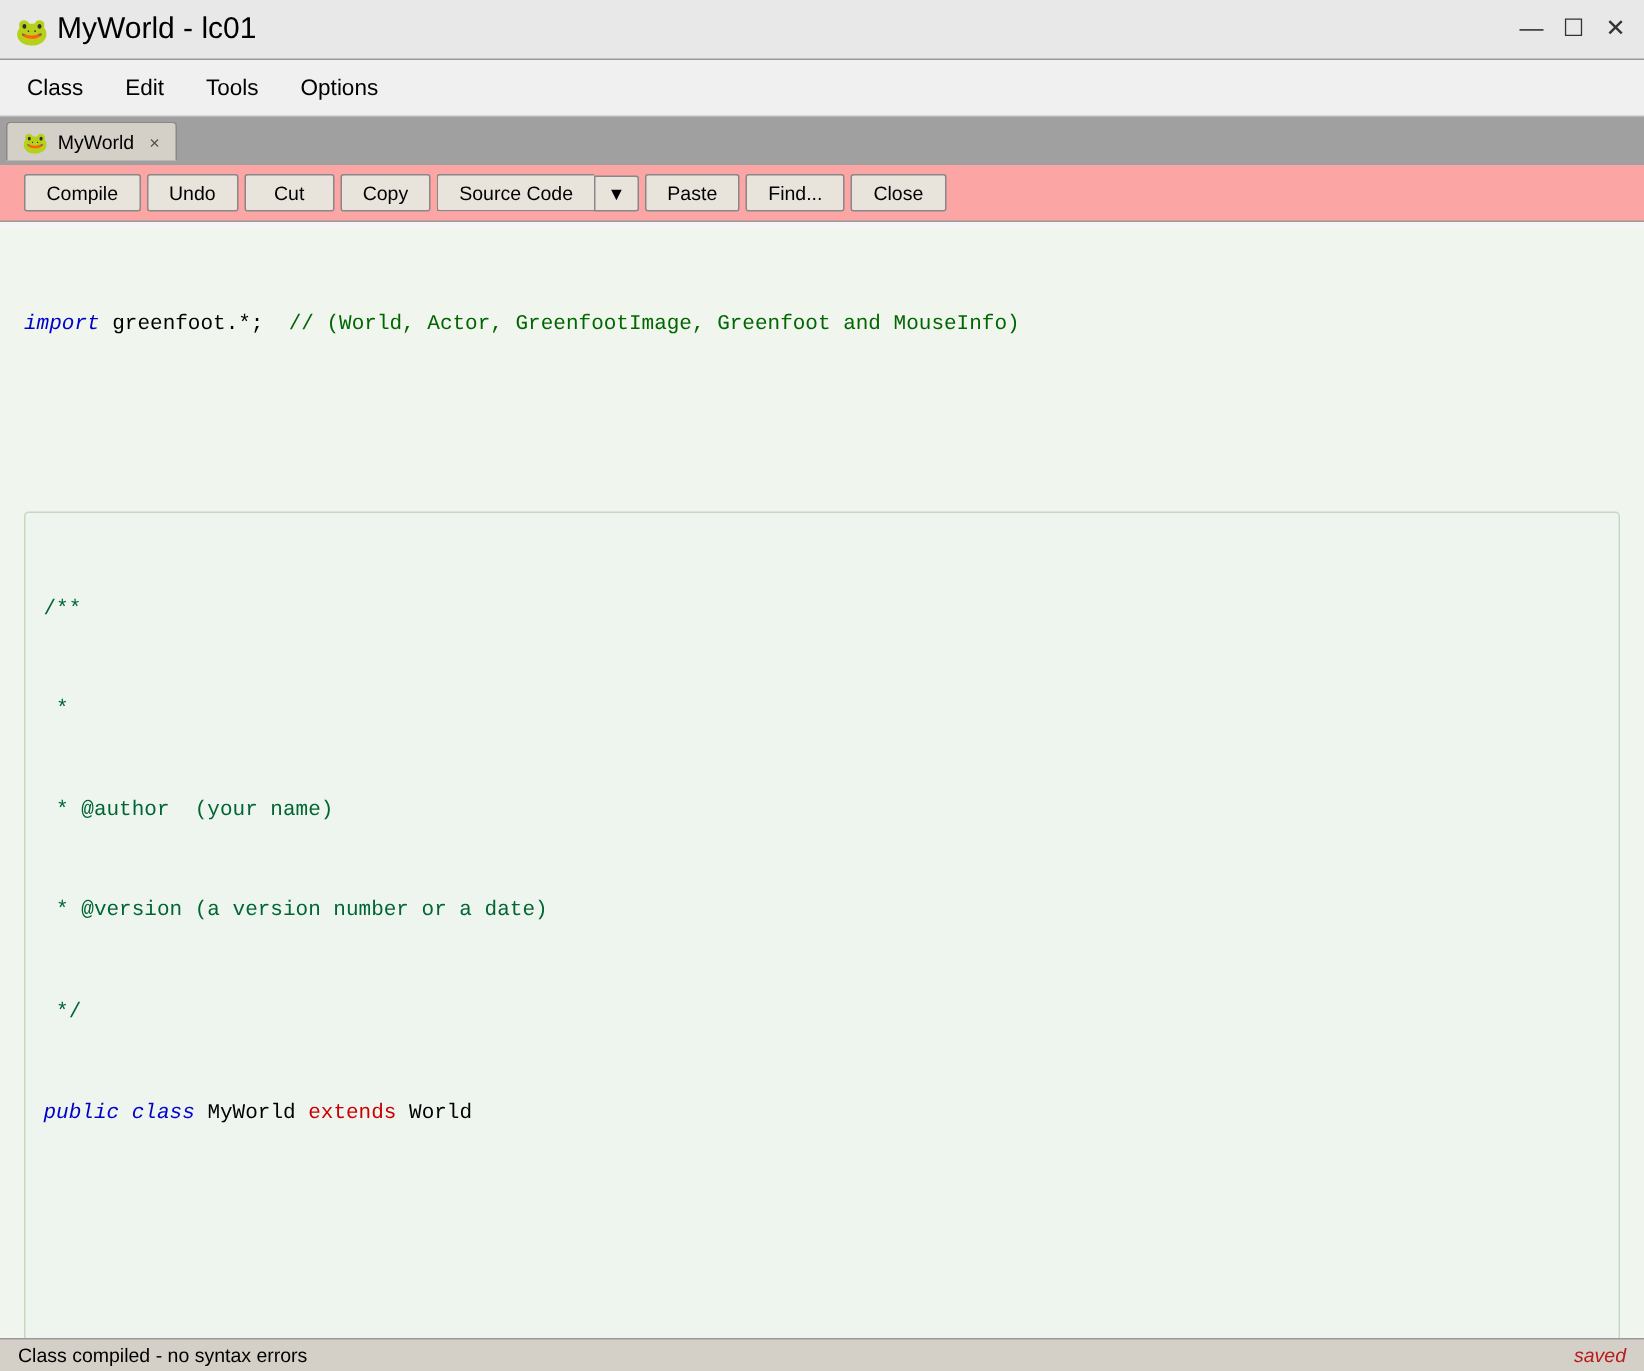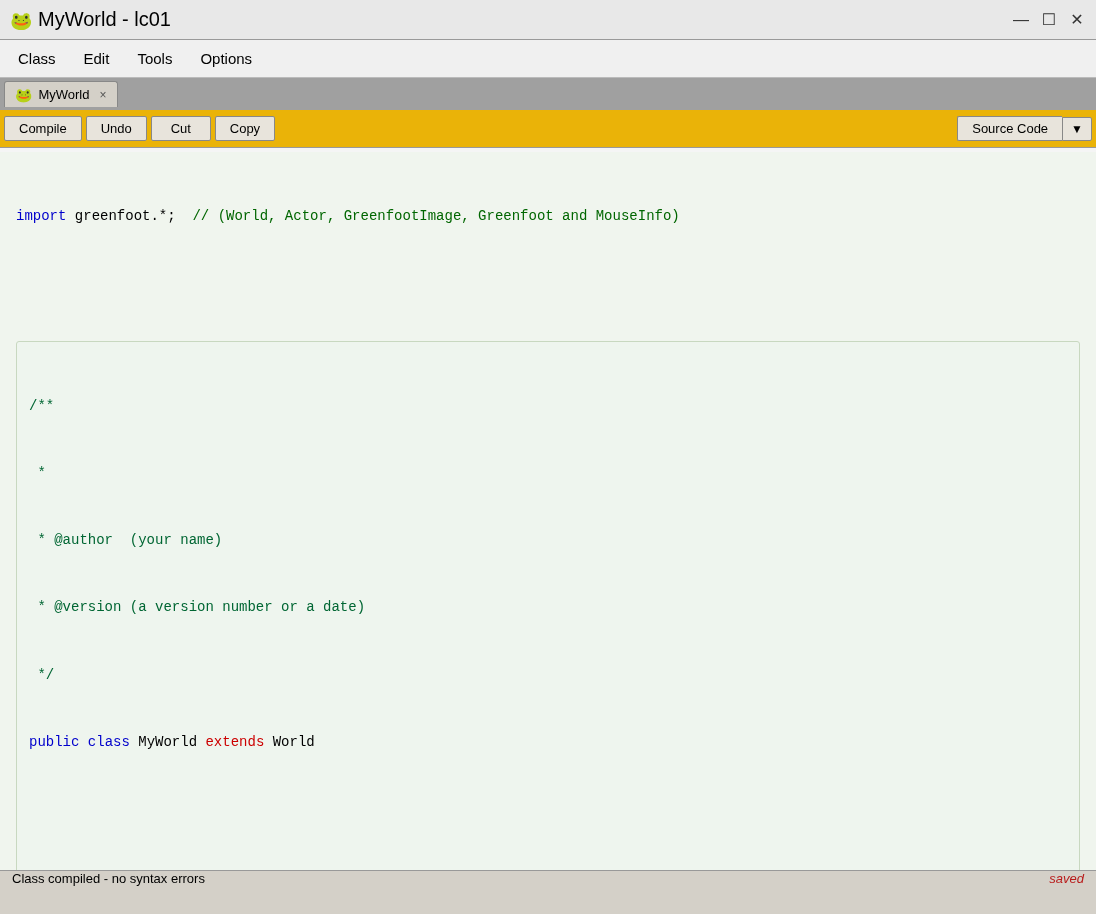--- a/index.html
+++ b/index.html
@@ -98,24 +98,24 @@
     }
     .tab-close {
       font-size: 12px;
       color: #555;
       cursor: pointer;
       margin-left: 4px;
     }
 
     
     #toolbar {
-      background: #eab308;
-      padding: 6px 4px;
-      display: flex;
-      flex-direction: column;
+      background: #fca5a5;
+      padding: 6px 16px;
+      display: flex;
+      flex-direction: row;
       gap: 4px;
       border-bottom: 1px solid #999;
       flex-shrink: 0;
     }
     #toolbar-row1, #toolbar-row2 {
       display: flex;
       gap: 4px;
       align-items: center;
     }
     .toolbar-btn {
@@ -172,31 +172,32 @@
       background: #f0f5ee;
       min-height: 100%;
     }
 
     .line {
       display: block;
       min-height: 1.6em;
     }
 
     
-    .kw-blue { color: #0000cc; font-weight: normal; }
+    .kw-blue { color: #0000cc; font-weight: normal; font-style: italic; }
     .kw-red { color: #cc0000; }
     .comment { color: #006600; }
     .comment-block { color: #006633; }
     .normal { color: #000000; }
 
     
     #status-bar {
       background: #d4d0c8;
-      height: 44px;
-      display: flex;
+      height: 22px;
+      display: flex;
+      align-items: center;
       padding: 0 12px;
       border-top: 1px solid #999;
       flex-shrink: 0;
       justify-content: space-between;
     }
     #status-text {
       font-size: 13px;
       color: #000;
     }
     #saved-text {
@@ -250,20 +251,25 @@
 <div id="toolbar">
   <div id="toolbar-row1">
     <button class="toolbar-btn">Compile</button>
     <button class="toolbar-btn">Undo</button>
     <button class="toolbar-btn">Cut</button>
     <button class="toolbar-btn">Copy</button>
     <div id="source-code-dropdown">
       <button class="dropdown-main">Source Code</button>
       <button class="dropdown-arrow">▼</button>
     </div>
+  </div>
+  <div id="toolbar-row2">
+    <button class="toolbar-btn">Paste</button>
+    <button class="toolbar-btn">Find...</button>
+    <button class="toolbar-btn">Close</button>
   </div>
 </div>
 
 <div id="editor-area">
   <div id="code-container">
     <span class="line"><span class="kw-blue">import</span><span class="normal"> greenfoot.*;  </span><span class="comment">// (World, Actor, GreenfootImage, Greenfoot and MouseInfo)</span></span>
     <span class="line"> </span>
     <div style="background:#eef5ee; border: 1px solid #c8d8c0; border-radius:3px; padding: 8px 12px; margin: 2px 0;">
       <span class="line"><span class="comment-block">/**</span></span>
       <span class="line"><span class="comment-block"> *</span></span>

